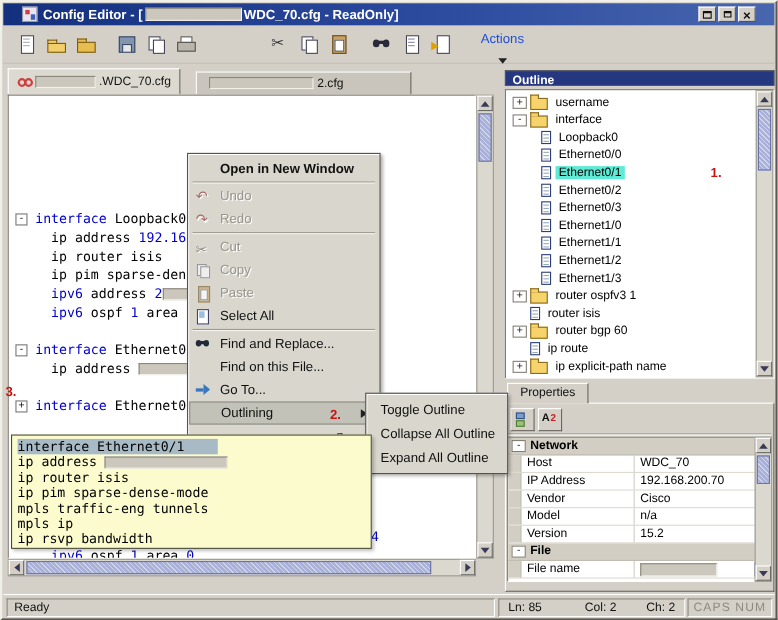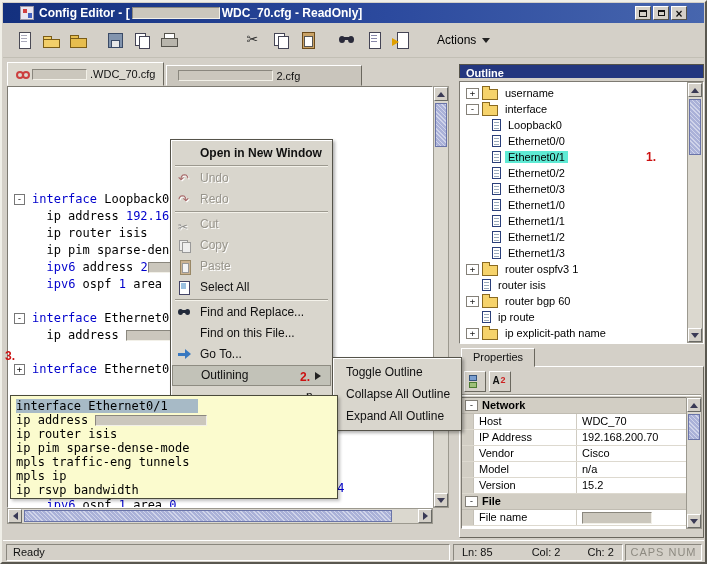--- a/index.html
+++ b/index.html
@@ -40,21 +40,21 @@
   
   .toolbar {
     position: absolute; left: 1px; top: 21px; width: 701px; height: 35px;
     display: flex; align-items: center; padding-left: 8px;
     border-bottom: 1px solid #c2bfb5;
   }
   .tb-btn { width: 25px; height: 25px; background: transparent; border: none; padding:0; margin-right: 2px;
             display: flex; align-items: center; justify-content: center; flex:none; }
   .tb-gap { display: inline-block; height: 1px; flex:none; }
   .actions-btn { display: flex; align-items: center; gap: 6px; background: transparent; border: none;
-                 font: 12px "Liberation Sans", sans-serif; color:#000000; height: 24px; padding: 0 6px; }
+                 font: 12px "Liberation Sans", sans-serif; color:#1d4ed8; height: 24px; padding: 0 6px; flex-direction: column; }
   .arrow-down { width: 0; height: 0; border: 4px solid transparent; border-top: 5px solid #222; margin-top: 5px; }
 
   
   .ti { width: 20px; height: 20px; position: relative; display: inline-block; }
   .i-new-file::before { content:""; position:absolute; left:5px; top:2px; width:10px; height:15px; background:#fff; border:1px solid #4a4a55; }
   .i-new-file::after { content:""; position:absolute; left:7px; top:5px; width:6px; height:1px; background:#aab; box-shadow:0 3px 0 #aab,0 6px 0 #aab; }
   .i-open-file::before { content:""; position:absolute; left:2px; top:6px; width:7px; height:3px; background:#f2cf6a; border:1px solid #7a5c16; border-bottom:none; }
   .i-open-file::after  { content:""; position:absolute; left:2px; top:9px; width:15px; height:7px; background:#f2cf6a; border:1px solid #7a5c16; }
   .i-folder::before { content:""; position:absolute; left:2px; top:5px; width:7px; height:3px; background:#e6bd4e; border:1px solid #7a5c16; border-bottom:none; }
   .i-folder::after  { content:""; position:absolute; left:2px; top:8px; width:15px; height:8px; background:#e6bd4e; border:1px solid #7a5c16; }
@@ -72,21 +72,21 @@
   .i-find::before { content:""; position:absolute; left:2px; top:6px; width:6px; height:7px; border-radius:50%; background:#2a2a3a; box-shadow:9px 0 0 #2a2a3a; }
   .i-find::after  { content:""; position:absolute; left:7px; top:7px; width:5px; height:3px; background:#2a2a3a; }
   .i-document::before { content:""; position:absolute; left:5px; top:2px; width:10px; height:15px; background:#fff; border:1px solid #445; }
   .i-document::after  { content:""; position:absolute; left:7px; top:5px; width:6px; height:1px; background:#88a; box-shadow:0 3px 0 #88a,0 6px 0 #88a; }
   .i-document-goto::before { content:""; position:absolute; left:6px; top:2px; width:10px; height:15px; background:#fff; border:1px solid #445; }
   .i-document-goto::after  { content:""; position:absolute; left:1px; top:8px; width:0; height:0; border:4px solid transparent; border-left:7px solid #e0a000; }
 
   
   .tabstrip { position: absolute; left: 5px; top: 58px; width: 442px; height: 26px; display: flex; align-items: flex-end; }
   .tab { height: 21px; background: #c9c5bc; border: 1px solid; border-color: #fff #6a675e transparent #fff;
-         display: flex; align-items: center; padding: 0 8px; font-size: 11px; color:#111; margin-right: 2px; white-space: nowrap; }
+         display: flex; align-items: center; padding: 0 8px; font-size: 11px; color:#111; margin-right: 14px; white-space: nowrap; }
   .tab.active { height: 24px; background: #dcd9d0; }
   .tab .redact { margin: 0 3px; height: 11px; }
   .tab:nth-child(2) { min-width: 196px; justify-content: flex-start; }
   .i-red-link { position: relative; width: 13px; height: 12px; display:inline-block; flex:none; }
   .i-red-link::before { content:""; position:absolute; left:0; top:3px; width:4px; height:4px; border:2px solid #cc4040; border-radius:50%; }
   .i-red-link::after  { content:""; position:absolute; left:6px; top:3px; width:4px; height:4px; border:2px solid #cc4040; border-radius:50%; }
 
   
   .editor-panel { position: absolute; left: 5px; top: 84px; width: 442px; height: 438px; background: #d4d0c8; }
   .editor-view { position: absolute; left: 0; top: 0; width: 426px; height: 422px; background: #fff;
@@ -164,21 +164,21 @@
   .statusbar { position: absolute; left: 1px; top: 538px; width: 701px; height: 23px; background: #d4d0c8; border-top: 1px solid #fff; }
   .status-panel { position: absolute; top: 3px; height: 17px; border: 1px solid; border-color: #8a877e #fff #fff #8a877e;
                   font: 11px/15px "Liberation Sans", sans-serif; color: #111; white-space: nowrap; }
   .sp-ready { left: 3px; width: 444px; padding-left: 6px; }
   .sp-pos { left: 450px; width: 170px; }
   .sp-pos span { display: inline-block; }
   .sp-ln { margin-left: 8px; } .sp-col { margin-left: 36px; } .sp-ch { margin-left: 24px; }
   .sp-caps { left: 622px; width: 77px; text-align: center; color: #8d8a81; letter-spacing: 1px; }
 
   
-  .context-menu { position: absolute; left: 168px; top: 137px; width: 163px; background: #d9d6cd;
+  .context-menu { position: absolute; left: 168px; top: 137px; width: 176px; background: #d9d6cd;
                   border: 1px solid #55534a; box-shadow: inset 1px 1px 0 #fff, 2px 2px 3px rgba(0,0,0,.3);
                   padding: 3px 1px; z-index: 30; }
   .menu-item { position: relative; height: 21px; line-height: 21px; padding-left: 28px; font-size: 12px; color: #111; white-space: nowrap; }
   .menu-item.bold { font-weight: bold; }
   .menu-item.disabled { color: #98958c; text-shadow: 1px 1px 0 #fff; }
   .menu-item.hl { background: #c2c2b8; border: 1px solid #8e8c82; height: 21px; line-height: 19px; }
   .menu-item.partial .ml { padding-left: 106px; }
   .menu-sep { border-top: 1px solid #9c998f; border-bottom: 1px solid #f4f2ea; margin: 1px 3px; }
   .sub-arrow { position: absolute; right: 5px; top: 6px; width: 0; height: 0; border: 4px solid transparent; border-left: 6px solid #222; }
   .mi { position: absolute; left: 5px; top: 3px; width: 16px; height: 16px; }

